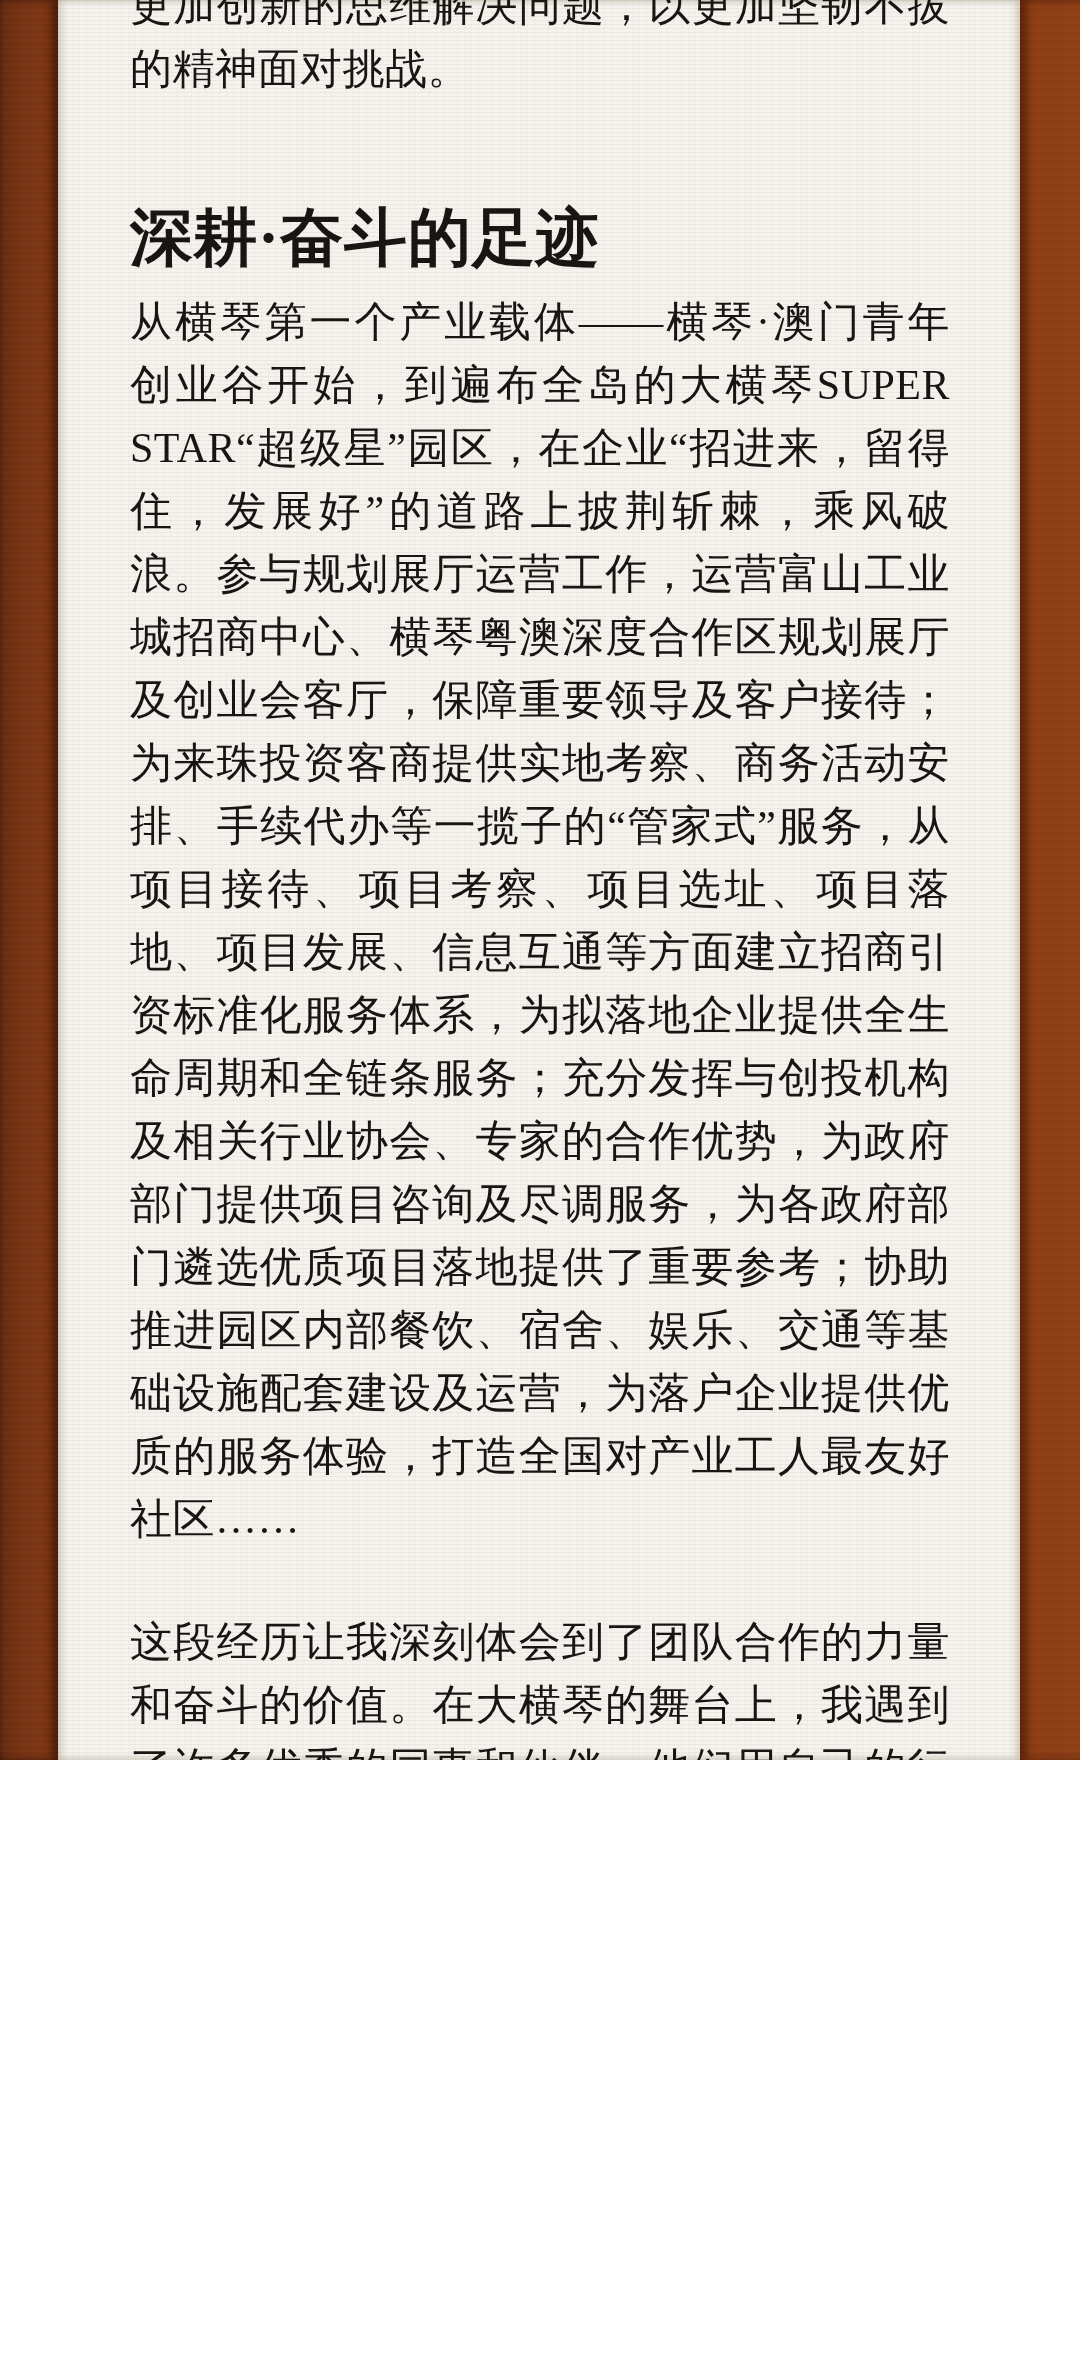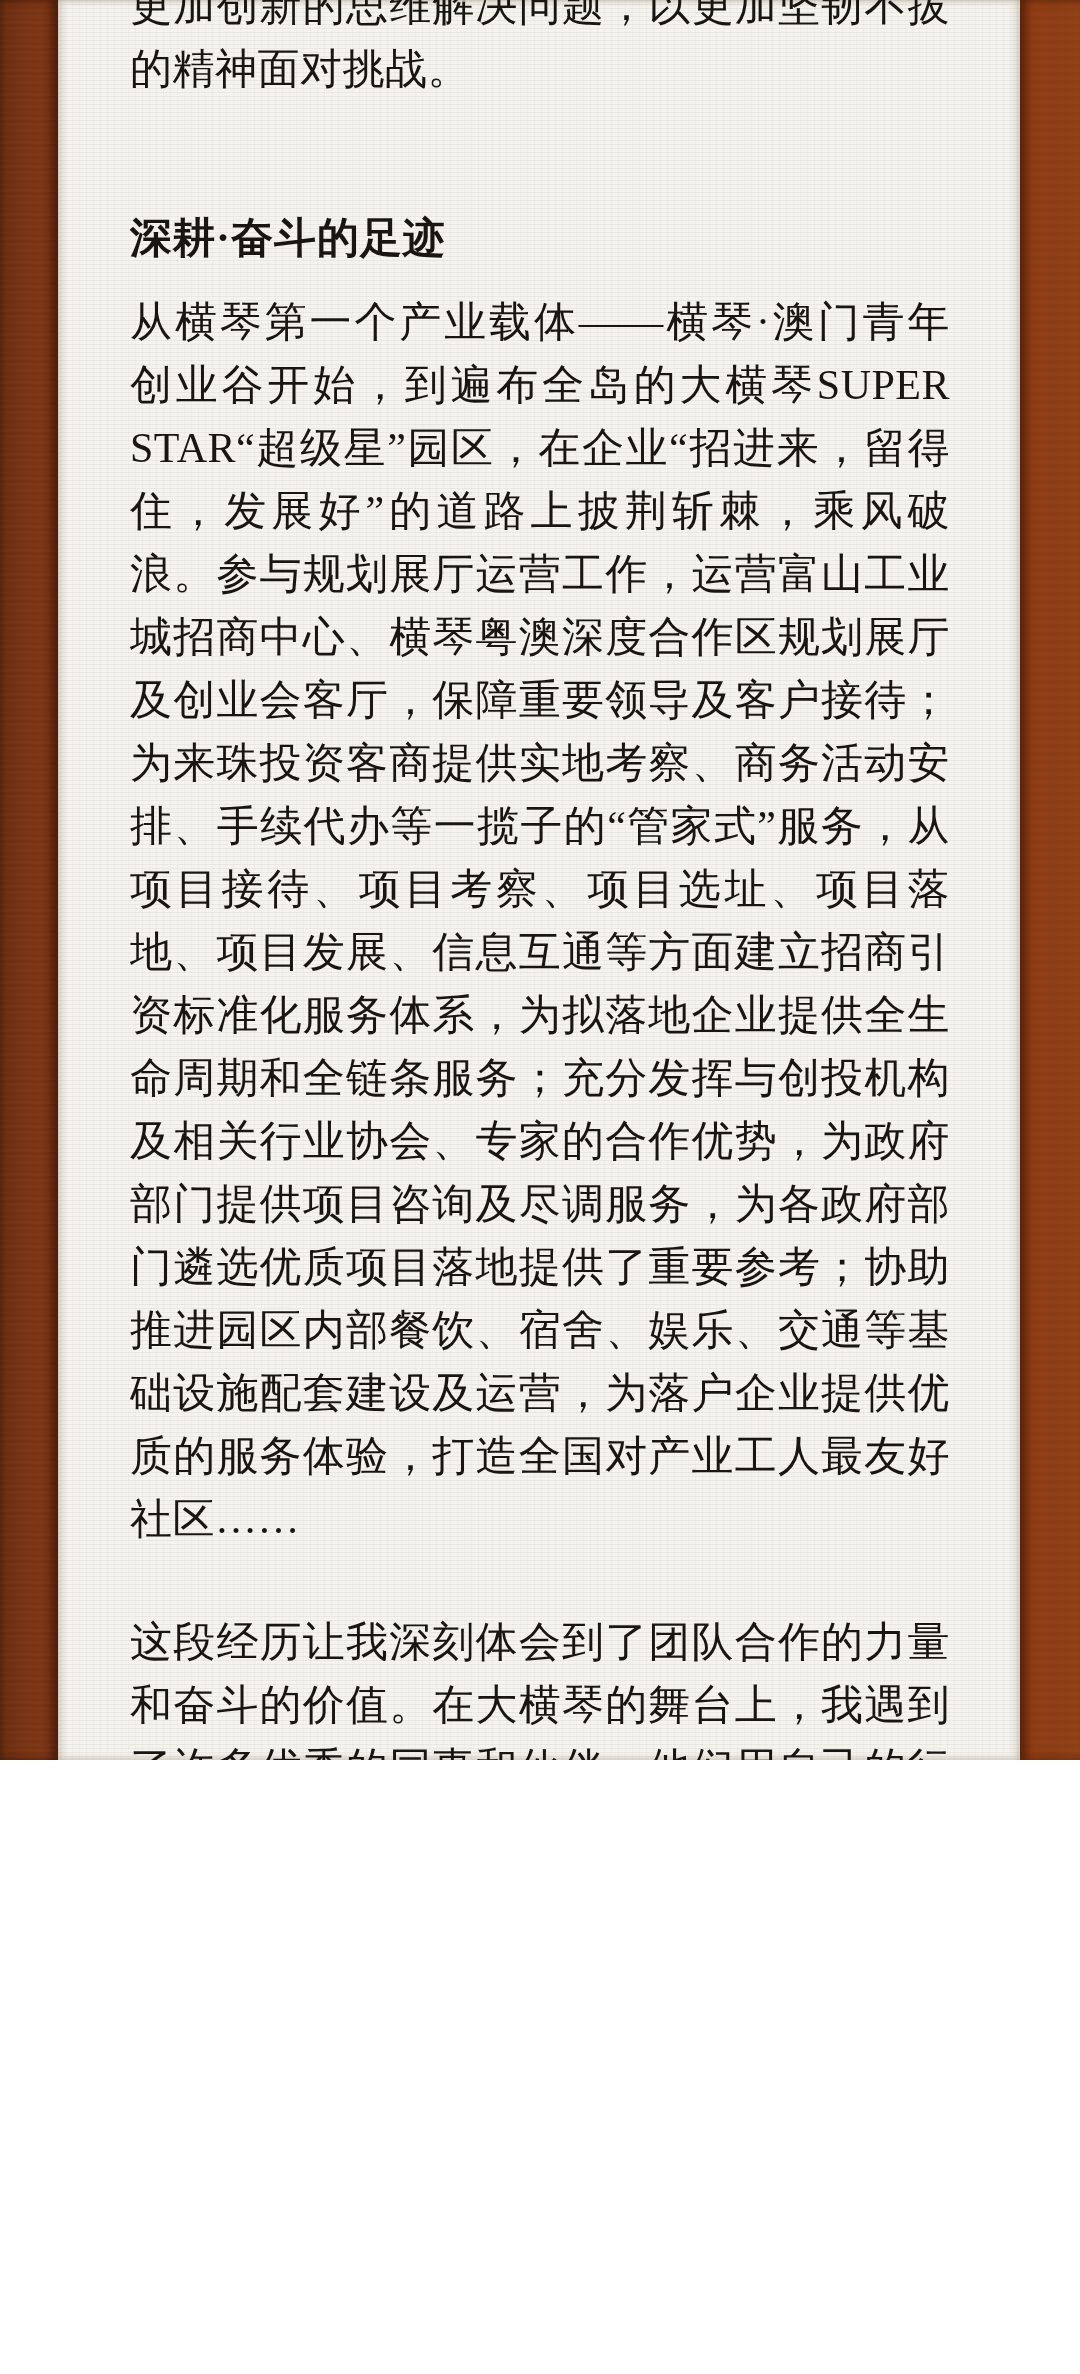--- a/index.html
+++ b/index.html
@@ -78,21 +78,21 @@
     text-justify: inter-character;
     letter-spacing: 0.5px;
   }
 
   .body-para.clipped-top {
     margin-top: -25px;
   }
 
   .section-heading {
     margin: 104px 0 20px 0;
-    font-size: 42px;
+    font-size: 63px;
     line-height: 66px;
     font-weight: 700;
     letter-spacing: 1px;
     text-align: left;
   }
 
   .section-heading.second {
     margin-top: 112px;
     margin-bottom: 4px;
   }

